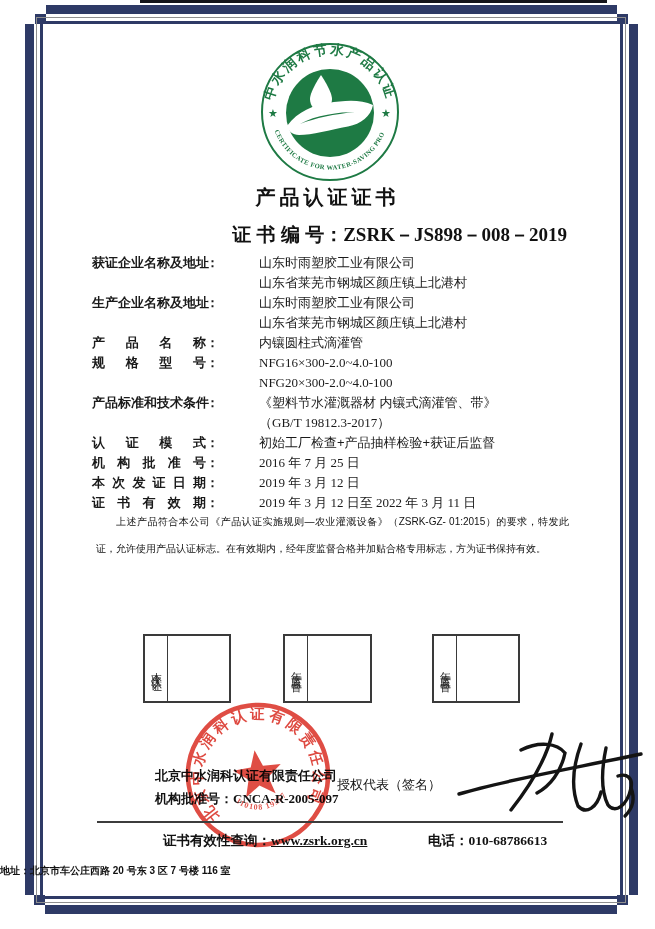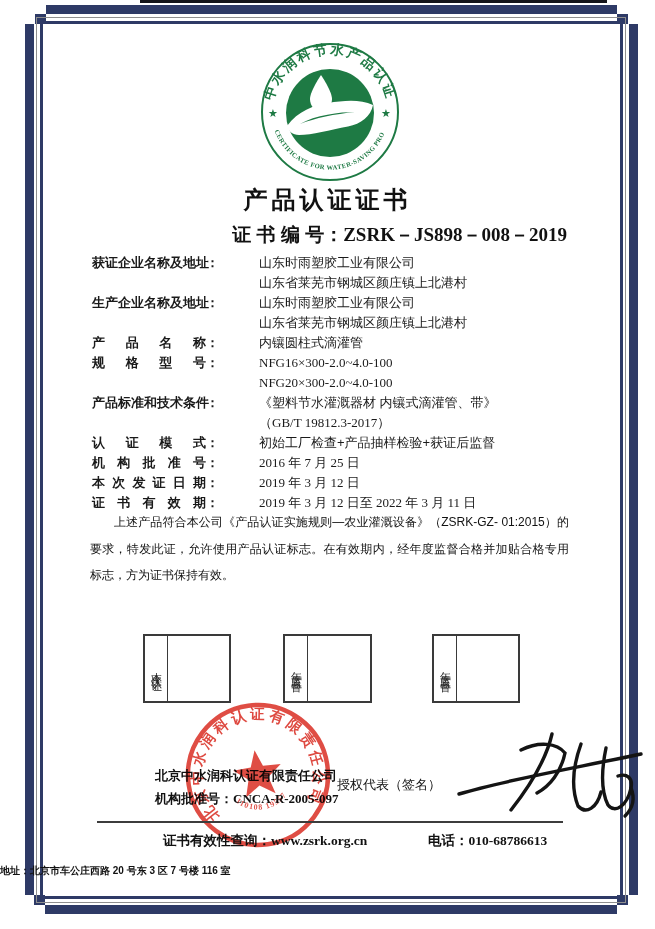--- a/index.html
+++ b/index.html
@@ -19,36 +19,36 @@
   .step-tl{left:35px;top:14px;} .step-tr{right:27px;top:14px;}
   .step-bl{left:34px;bottom:24px;} .step-br{right:27px;bottom:24px;}
   .frame-gray{position:absolute;top:17px;left:36px;right:29px;bottom:26px;border:1px solid #8f8f8f;}
   .frame-inner{position:absolute;top:21px;left:40px;right:32px;bottom:30px;border:3px solid #2e3a66;}
 
   
   .logo{position:absolute;left:260px;top:42px;width:140px;height:140px;}
 
   
   .title{position:absolute;top:184px;left:0;right:0;text-align:center;
-         font-size:24px;font-weight:bold;letter-spacing:4px;color:#111;}
+         font-size:20px;font-weight:bold;letter-spacing:4px;color:#111;}
   .certno{position:absolute;top:222px;right:88px;font-size:19px;font-weight:bold;color:#111;}
   .certno .num{font-family:"Liberation Serif","DejaVu Serif",serif;font-weight:bold;}
 
   
   .fields{position:absolute;top:253px;left:92px;right:80px;font-size:13px;}
   .frow{display:flex;align-items:flex-start;}
   .flabel{display:inline-block;width:114px;font-weight:bold;text-align:justify;text-align-last:justify;
           line-height:20px;white-space:nowrap;}
   .fcolon{font-weight:bold;line-height:20px;}
   .fval{flex:1;line-height:20px;padding-left:4px;margin-left:36px;}
   .fval div{line-height:20px;}
   .serif{font-family:"Liberation Serif","DejaVu Serif",serif;}
 
   
-  .statement{position:absolute;top:509px;left:90px;right:86px;font-size:12px;line-height:26.5px;
+  .statement{position:absolute;top:509px;left:96px;right:86px;font-size:10px;line-height:26.5px;
              text-indent:2em;text-align:justify;color:#111;}
 
   
   .sbox{position:absolute;top:634px;height:69px;border:2px solid #3a3a3a;box-sizing:border-box;display:flex;background:#fff;}
   .sbox .vlab{width:22px;border-right:1.5px solid #3a3a3a;display:flex;align-items:center;justify-content:center;
               writing-mode:vertical-rl;font-size:11px;letter-spacing:3px;color:#222;}
   .sbox .cell{flex:1;}
   .sbox1{left:143px;width:88px;}
   .sbox2{left:283px;width:89px;}
   .sbox3{left:432px;width:88px;}
@@ -69,21 +69,21 @@
   .rep{position:absolute;left:337px;top:776px;font-size:13px;font-weight:normal;color:#111;}
   .signature{position:absolute;left:455px;top:728px;width:190px;height:95px;}
 
   
   .seal{position:absolute;left:183px;top:699px;width:150px;height:152px;mix-blend-mode:multiply;
         transform:rotate(-8deg);opacity:.92;}
 
   
   .divider{position:absolute;left:97px;right:92px;top:821px;height:2px;background:#3c3c3c;}
   .fquery{position:absolute;left:163px;top:832px;font-size:13.5px;font-weight:bold;color:#111;}
-  .fquery .url{font-family:"Liberation Serif","DejaVu Serif",serif;}
+  .fquery .url{font-family:"Liberation Serif","DejaVu Serif",serif;text-decoration:underline;}
   .fphone{position:absolute;left:428px;top:832px;font-size:13.5px;font-weight:bold;color:#111;}
   .fphone .num{font-family:"Liberation Serif","DejaVu Serif",serif;}
   .address{position:absolute;left:0;right:0;top:864px;text-align:left;font-size:10px;font-weight:bold;color:#111;}
 </style>
 </head>
 <body>
 
 <div class="page">
 
   <div class="scan-edge"></div>

